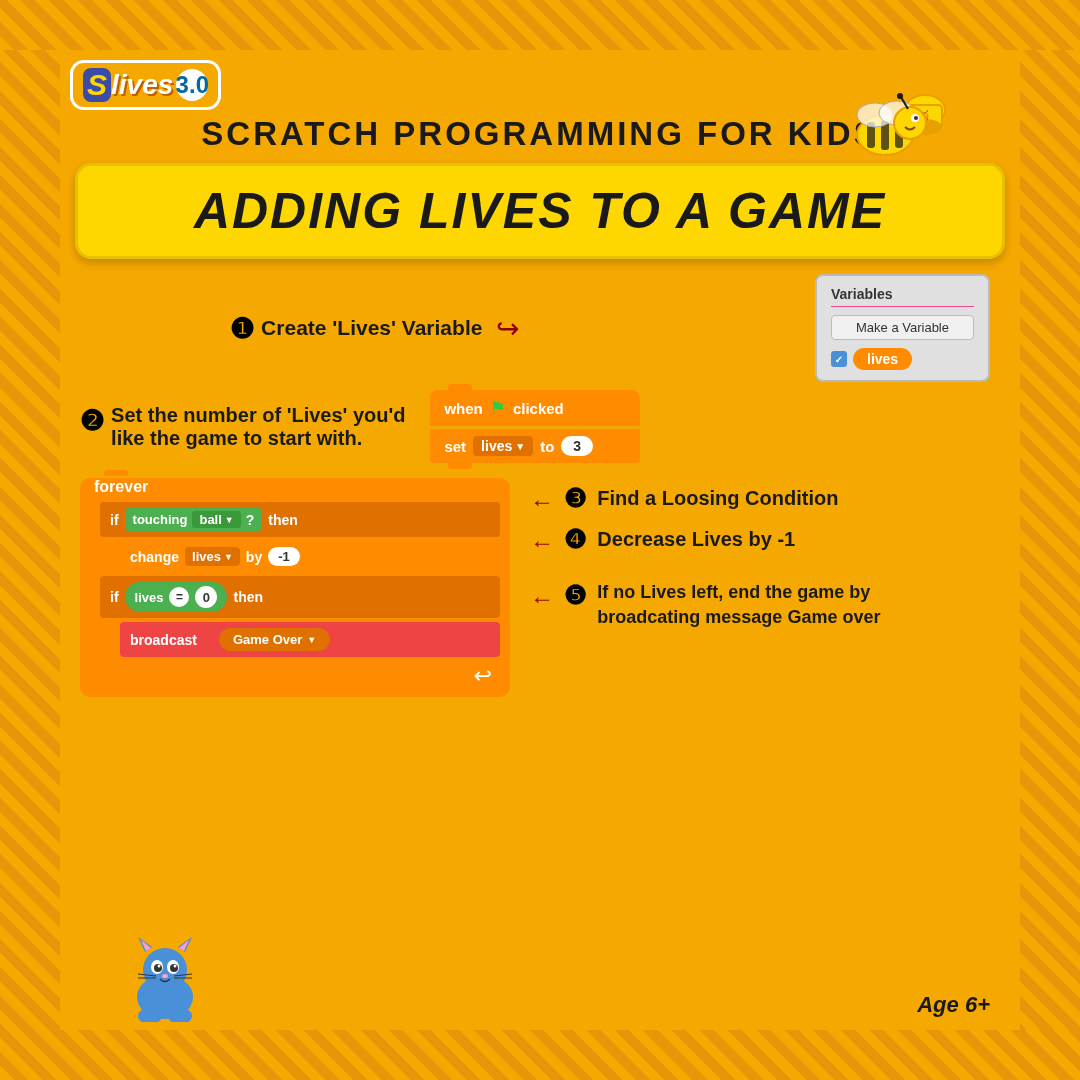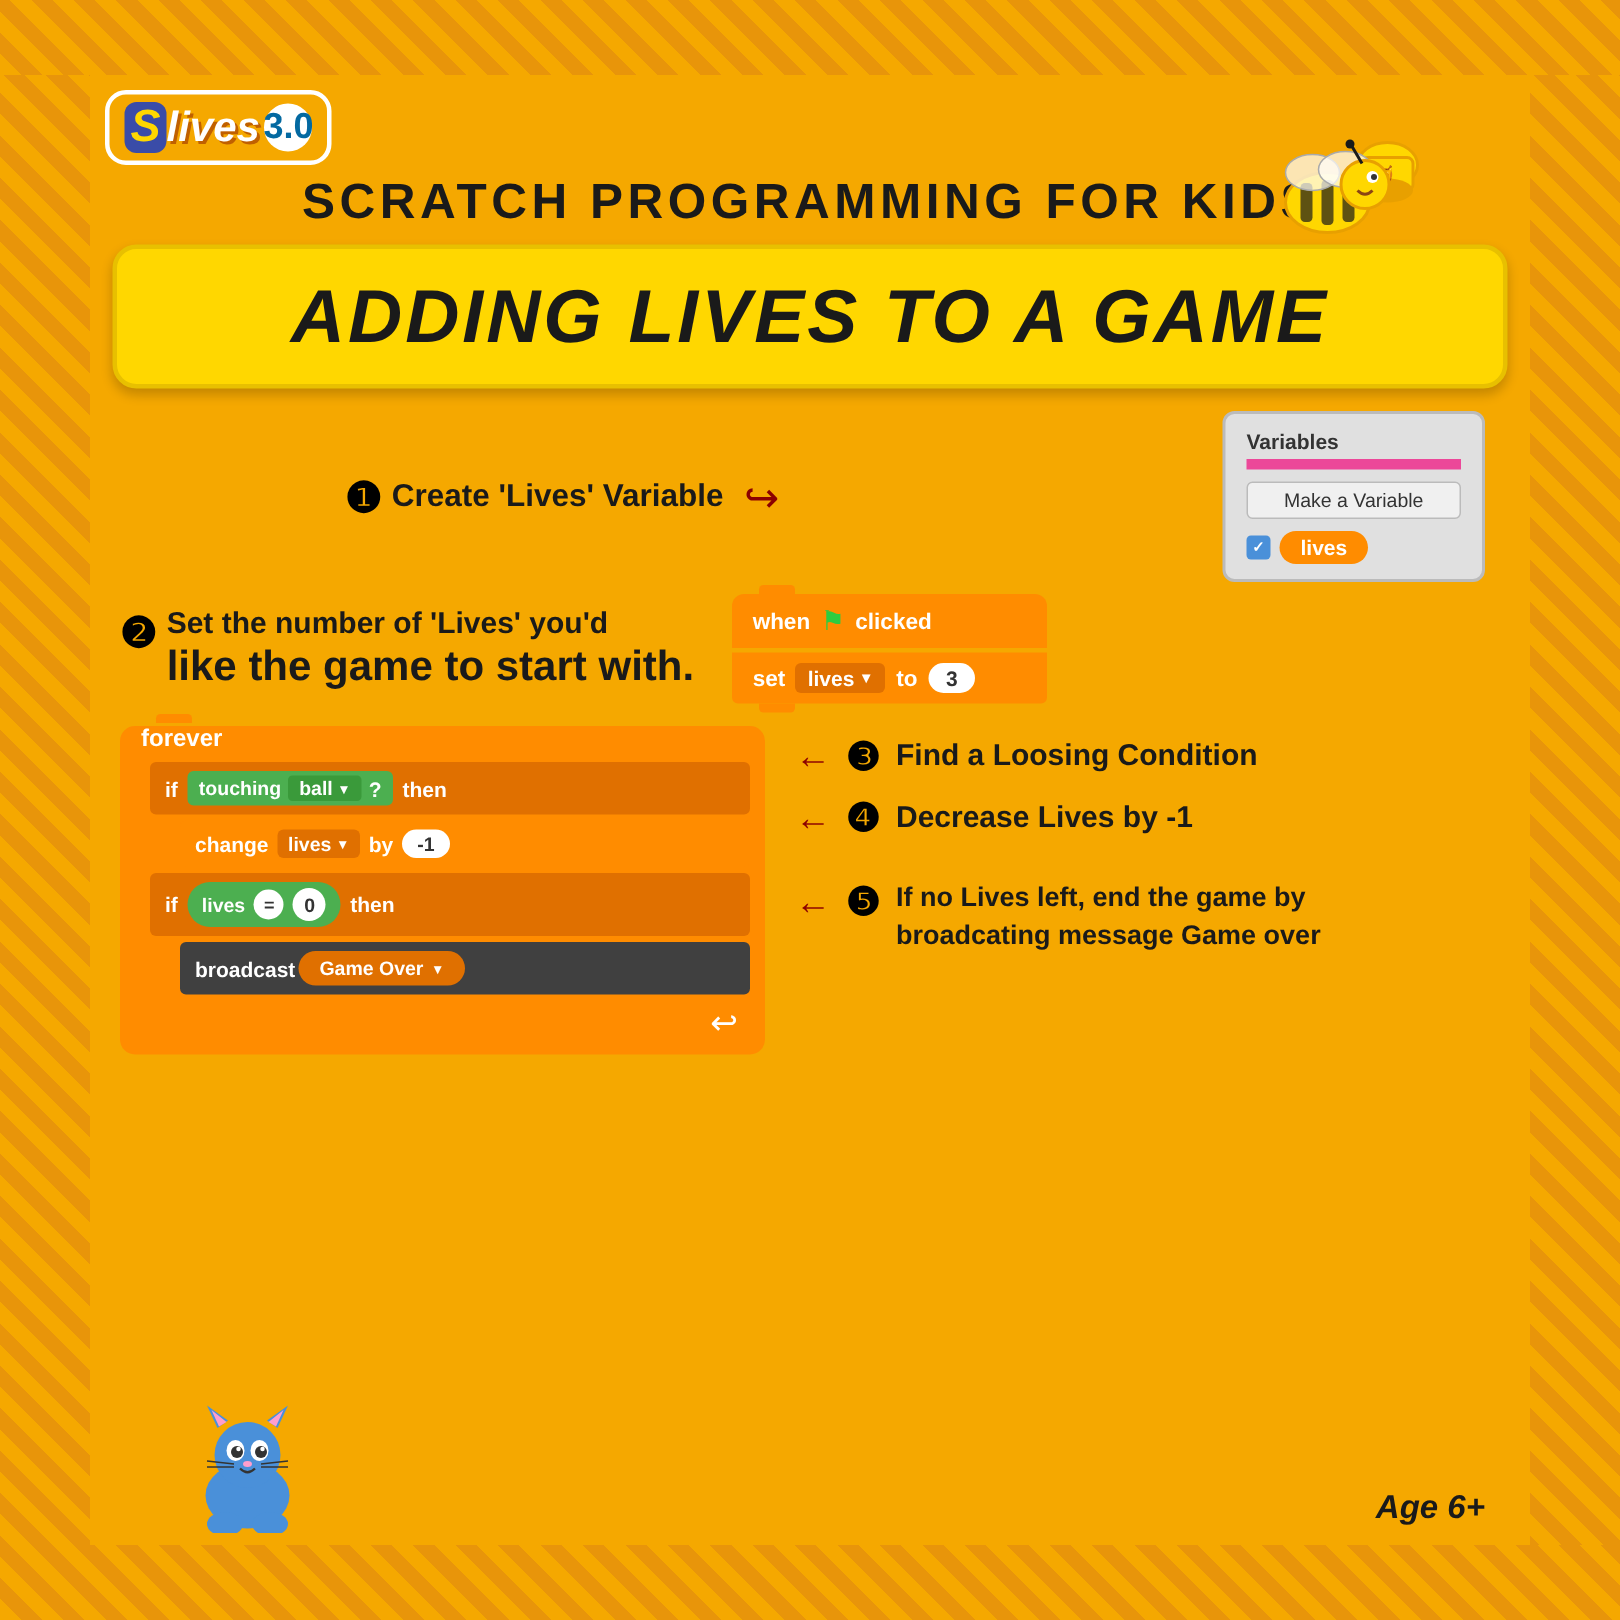--- a/index.html
+++ b/index.html
@@ -156,38 +156,38 @@
 
     <div style="display:flex; align-items:center; justify-content:space-between; margin-bottom:8px; padding-right:10px;">
       <div style="display:flex; align-items:center; gap:6px; margin-left:150px;">
         <span style="font-size:28px; font-weight:900;">❶</span>
         <span style="font-size:21px; font-weight:700; color:#1a1a1a;">Create 'Lives' Variable</span>
 
         <span style="font-size:28px; color:#8B0000; transform:scaleY(-1) rotate(180deg); display:inline-block; margin-left:8px;">↩</span>
       </div>
 
       <div style="background:#e0e0e0; border:2px solid #bbb; border-radius:8px; padding:10px 14px; min-width:175px;">
-        <div style="font-size:14px; font-weight:700; color:#333; margin-bottom:8px; border-bottom:7px solid #ec4899; padding-bottom:4px;">Variables</div>
+        <div style="font-size:14px; font-weight:700; color:#333; margin-bottom:8px; border-bottom:1px solid #ec4899; padding-bottom:4px;">Variables</div>
         <div style="background:#f0f0f0; border:1px solid #bbb; border-radius:4px; padding:4px 8px; font-size:13px; color:#333; text-align:center; margin-bottom:8px;">Make a Variable</div>
         <div style="display:flex; align-items:center; gap:6px;">
           <div style="width:16px; height:16px; background:#4A90D9; border-radius:3px; display:flex; align-items:center; justify-content:center;">
             <span style="color:#fff; font-size:10px; font-weight:900;">✓</span>
           </div>
           <div style="background:#FF8C00; color:#fff; border-radius:12px; padding:3px 14px; font-size:14px; font-weight:700;">lives</div>
         </div>
       </div>
     </div>
 
     <div style="display:flex; align-items:center; gap:25px; margin-bottom:15px; margin-top:0;">
 
       <div style="display:flex; align-items:flex-start; gap:6px;">
         <span style="font-size:28px; font-weight:900;">❷</span>
         <div>
           <div style="font-size:20px; font-weight:700; color:#1a1a1a;">Set the number of 'Lives' you'd</div>
-          <div style="font-size:28px; font-weight:700; color:#1a1a1a;">like the game to start with.</div>
+          <div style="font-size:20px; font-weight:700; color:#1a1a1a;">like the game to start with.</div>
         </div>
       </div>
 
       <div style="display:flex; flex-direction:column; gap:3px;">
 
         <div style="background:#FF8C00; border-radius:8px 8px 0 0; padding:7px 14px; display:flex; align-items:center; gap:7px; min-width:210px; position:relative;">
 
           <div style="position:absolute; top:-6px; left:18px; width:24px; height:6px; background:#FF8C00; border-radius:3px 3px 0 0;"></div>
           <span style="color:#fff; font-size:15px; font-weight:700;">when</span>
 
@@ -241,21 +241,21 @@
         <div style="background:#E07000; border-radius:4px; padding:6px 10px; display:flex; align-items:center; gap:6px; margin-bottom:4px; margin-left:10px;">
           <span style="color:#fff; font-size:14px; font-weight:700;">if</span>
           <div style="background:#4CAF50; border-radius:20px; padding:4px 10px; display:flex; align-items:center; gap:6px;">
             <span style="color:#fff; font-size:13px; font-weight:700;">lives</span>
             <div style="background:#fff; border-radius:50%; width:20px; height:20px; display:flex; align-items:center; justify-content:center; font-size:12px; font-weight:900; color:#333;">=</div>
             <div style="background:#fff; border-radius:50%; width:22px; height:22px; display:flex; align-items:center; justify-content:center; font-size:13px; font-weight:700; color:#333;">0</div>
           </div>
           <span style="color:#fff; font-size:14px; font-weight:700;">then</span>
         </div>
 
-        <div style="background:#404040; border-radius:4px; padding:6px 10px; display:flex; align-items:center; gap:2px; margin-left:30px;">
+        <div style="background:#ef4444; border-radius:4px; padding:6px 10px; display:flex; align-items:center; gap:22px; margin-left:30px;">
           <span style="color:#fff; font-size:14px; font-weight:700;">broadcast</span>
           <div style="background:#E07000; border-radius:20px; padding:4px 14px; display:flex; align-items:center; gap:5px;">
             <span style="color:#fff; font-size:13px; font-weight:700;text-align:center;">Game Over</span>
             <span style="color:#fff; font-size:9px;">▼</span>
           </div>
         </div>
 
         <div style="text-align:right; color:#fff; font-size:22px; padding-right:8px; margin-top:6px;">↩</div>
       </div>
 

